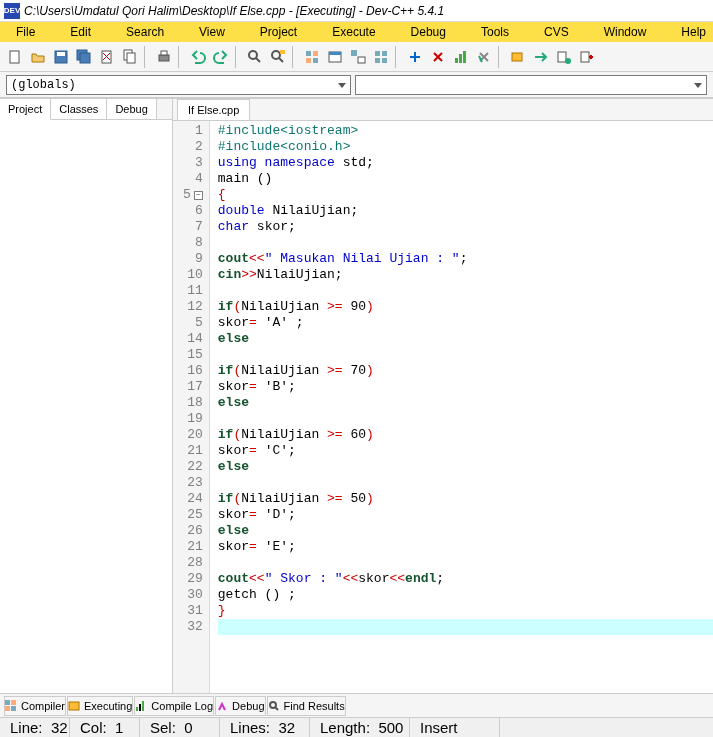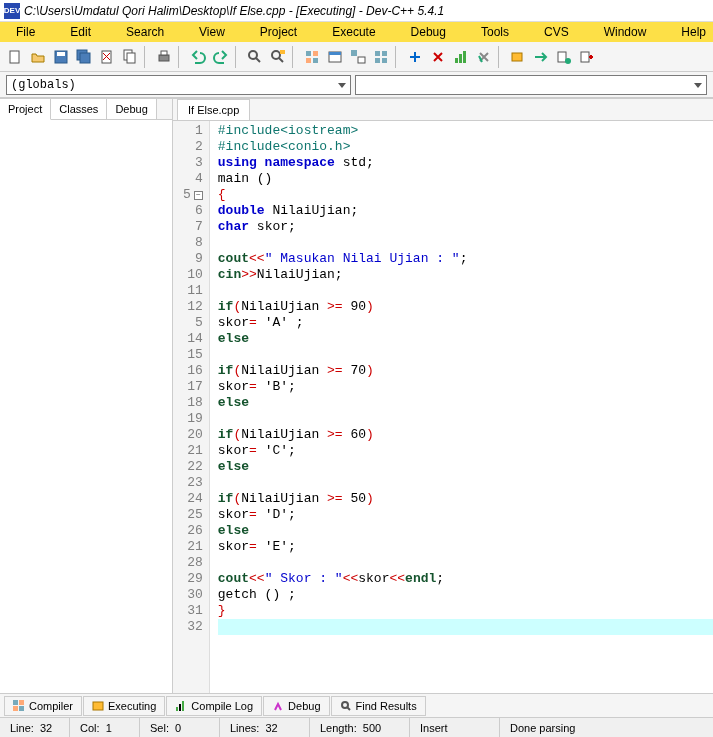--- a/index.html
+++ b/index.html
@@ -26,29 +26,29 @@
 .editor-tabs { display: flex; background: #f5f5f5; border-bottom: 1px solid #ccc; padding-left: 4px; }
 .editor-tab { padding: 4px 10px; font-size: 11px; background: #fff; border: 1px solid #ccc; border-bottom: none; cursor: pointer; }
 .editor-area { flex: 1; display: flex; font-family: Consolas, 'Courier New', monospace; font-size: 13px; overflow: auto; }
 .gutter { background: #f4f4f4; color: #808080; text-align: right; padding: 2px 6px 2px 10px; border-right: 1px solid #ddd; user-select: none; }
 .gutter-line { height: 16px; line-height: 16px; display: flex; justify-content: flex-end; align-items: center; gap: 3px; }
 .fold-box { width: 9px; height: 9px; border: 1px solid #808080; display: inline-flex; align-items: center; justify-content: center; font-size: 8px; line-height: 1; background: #fff; color: #555; }
 .code { padding: 2px 0 2px 8px; flex: 1; white-space: pre; }
 .code-line { height: 16px; line-height: 16px; }
 .code-line.highlight { background: #ccffff; }
 .k-green { color: #0f766e; text-align: center; }
-.k-blue { color: #0000cc; font-weight: bold; }
+.k-blue { color: #0000cc; font-weight: normal; }
 .k-red { color: #cc0000; }
 .k-str { color: #0000cc; }
 .k-black { color: #14532d; font-weight: bold; }
 .k-norm { color: #000; }
 .bottom-tabs { background: #f5f5f5; height: 24px; display: flex; align-items: center; padding: 0 4px; border-top: 1px solid #ccc; gap: 1px; }
-.btab { padding: 3px 8px; font-size: 11px; display: flex; align-items: flex-start; gap: 4px; border: 1px solid #ccc; background: #f5f5f5; cursor: pointer; }
+.btab { padding: 3px 0; font-size: 11px; display: flex; align-items: flex-start; gap: 4px; border: 1px solid #ccc; background: #f5f5f5; cursor: pointer; }
 .btab-icon { width: 12px; height: 12px; display: inline-block; }
-.statusbar { background: #f0f0f0; height: 20px; display: flex; align-items: flex-start; font-size: 11px; border-top: 1px solid #ccc; }
+.statusbar { background: #f0f0f0; height: 20px; display: flex; align-items: flex-start; font-size: 15px; border-top: 1px solid #ccc; }
 .status-cell { padding: 0 10px; border-right: 1px solid #ccc; height: 100%; display: flex; align-items: center; }
 svg { display: block; }
 </style>
 </head>
 <body>
 
 <div class="titlebar">
   <div class="app-icon">DEV</div>
   <div class="title-text">C:\Users\Umdatul Qori Halim\Desktop\If Else.cpp - [Executing] - Dev-C++ 5.4.1</div>
 </div>
@@ -390,14 +390,13 @@
     </div>
   </div>
 
 <div class="statusbar">
   <div class="status-cell" style="width:70px"><span>Line:</span>&nbsp;&nbsp;<span>32</span></div>
   <div class="status-cell" style="width:70px"><span>Col:</span>&nbsp;&nbsp;<span>1</span></div>
   <div class="status-cell" style="width:80px"><span>Sel:</span>&nbsp;&nbsp;<span>0</span></div>
   <div class="status-cell" style="width:90px"><span>Lines:</span>&nbsp;&nbsp;<span>32</span></div>
   <div class="status-cell" style="width:100px"><span>Length:</span>&nbsp;&nbsp;<span>500</span></div>
   <div class="status-cell" style="width:90px">Insert</div>
-  <div class="status-cell" style="flex:1;border-right:none">Done parsing</div>
 </div>
 
 </body></html>

